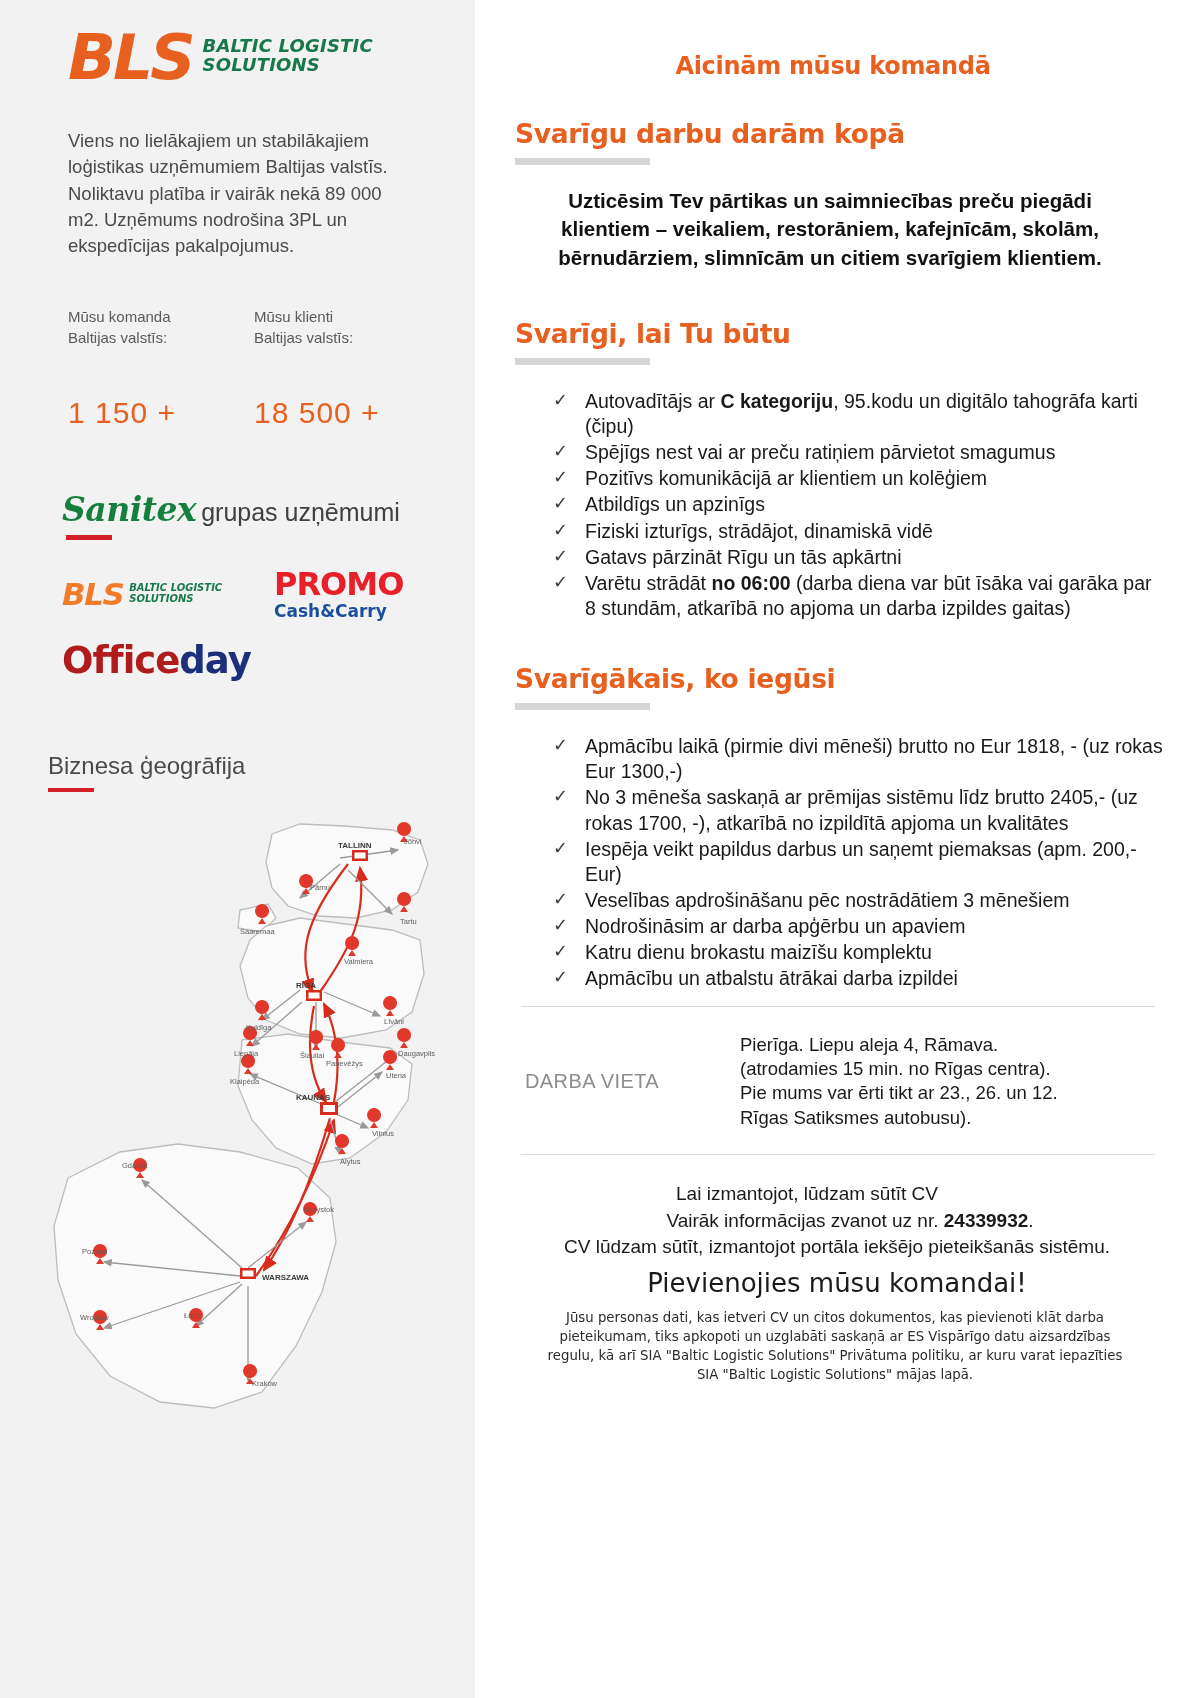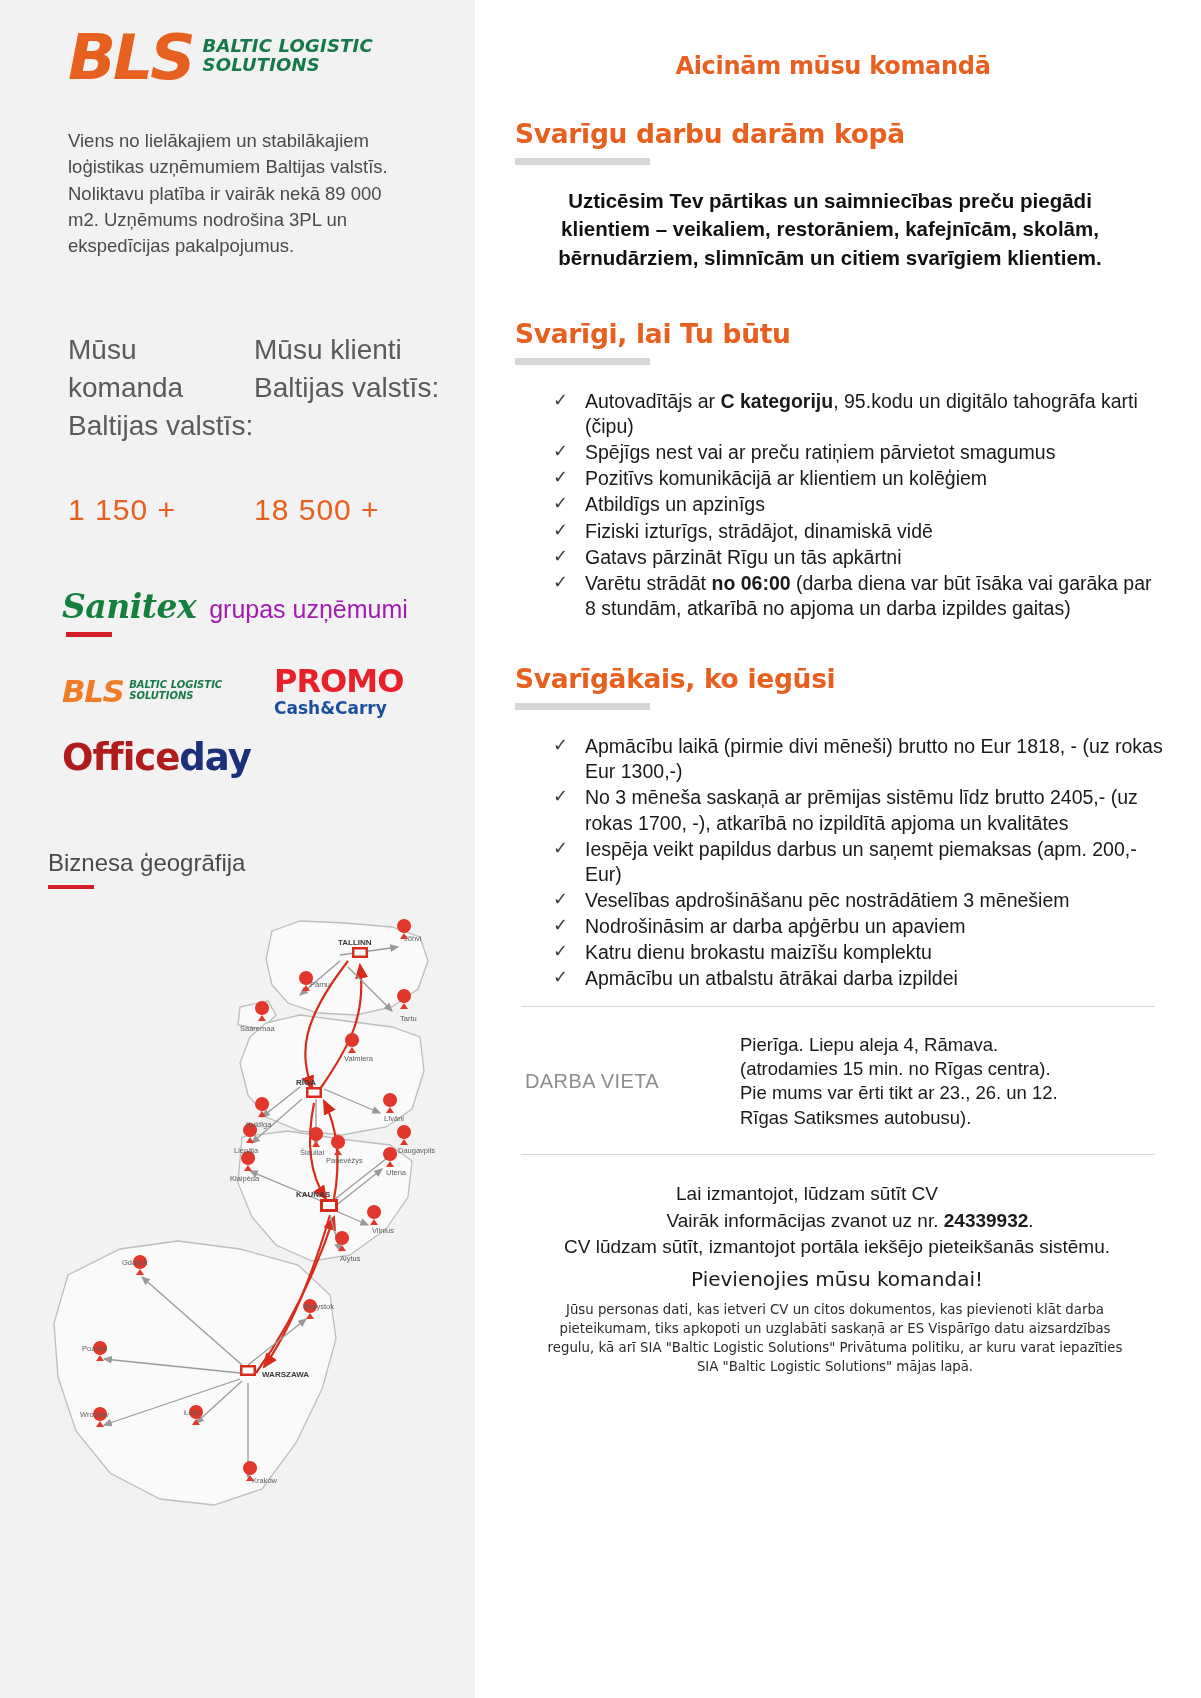--- a/index.html
+++ b/index.html
@@ -60,24 +60,23 @@
     line-height: 1.42;
     color: #4a4a4a;
     font-family: "Liberation Sans", sans-serif;
   }
 
   .stats-wrap {
     padding: 48px 0 0 68px;
   }
   .stats-labels {
     display: flex;
-    font-size: 28px;
+    font-size: 15px;
     color: #5a5a5a;
     line-height: 1.35;
-    margin-top: 24px;
   }
   .stat-label-col { white-space: pre-line; }
   .stat-label-col.c1 { width: 186px; }
   .stats-values {
     display: flex;
     margin-top: 48px;
     color: #e8601f;
     font-size: 30px;
     letter-spacing: 1px;
   }
@@ -93,22 +92,22 @@
   .sanitex {
     font-family: "DejaVu Serif", serif;
     font-weight: 700;
     font-style: italic;
     font-size: 33px;
     color: #15803d;
     letter-spacing: -0.5px;
   }
   .sanitex-tail {
     font-size: 25px;
-    color: #a21caf;
-    margin-left: 13px;
+    color: #404040;
+    margin-left: 5px;
   }
   .sanitex-underline {
     width: 46px; height: 5px;
     background: #d41f26;
     margin: 6px 0 0 4px;
   }
 
   .logo-row2 {
     display: flex;
     align-items: center;
@@ -275,21 +274,21 @@
     padding: 0 10px 0 18px;
     font-size: 19px;
     line-height: 1.4;
     color: #1a1a1a;
   }
   .apply-l1 { text-align: center; margin-left: -60px; }
   .apply-l2 { text-align: center; margin-left: 26px; }
   .apply-l3 { text-align: center; }
   .join {
     text-align: center;
-    font-size: 20px;
+    font-size: 26px;
     margin-top: 4px;
     color: #1a1a1a;
     font-family: "DejaVu Sans", sans-serif;
   }
   .gdpr {
     margin-top: 7px;
     text-align: center;
     font-size: 13.3px;
     line-height: 1.43;
     color: #2b2b2b;

